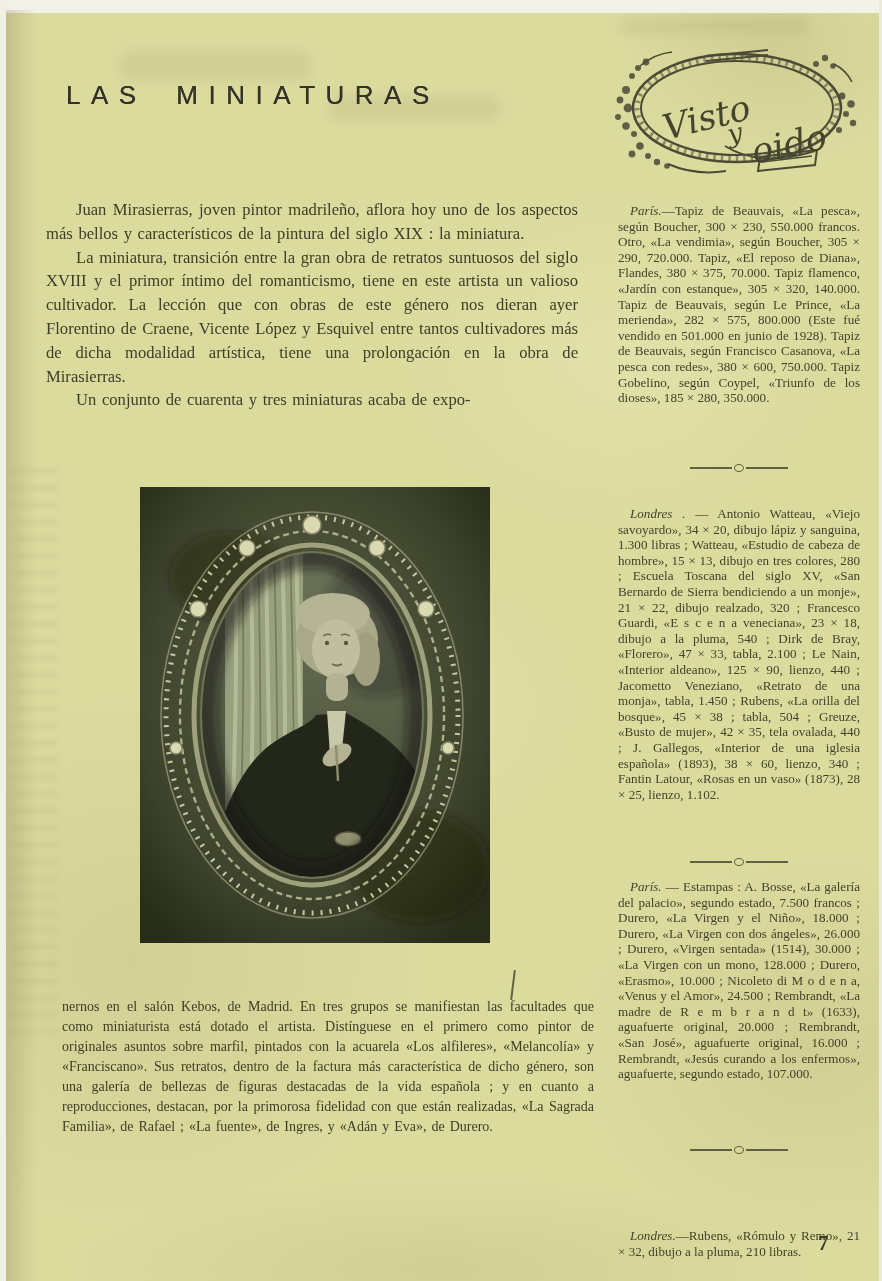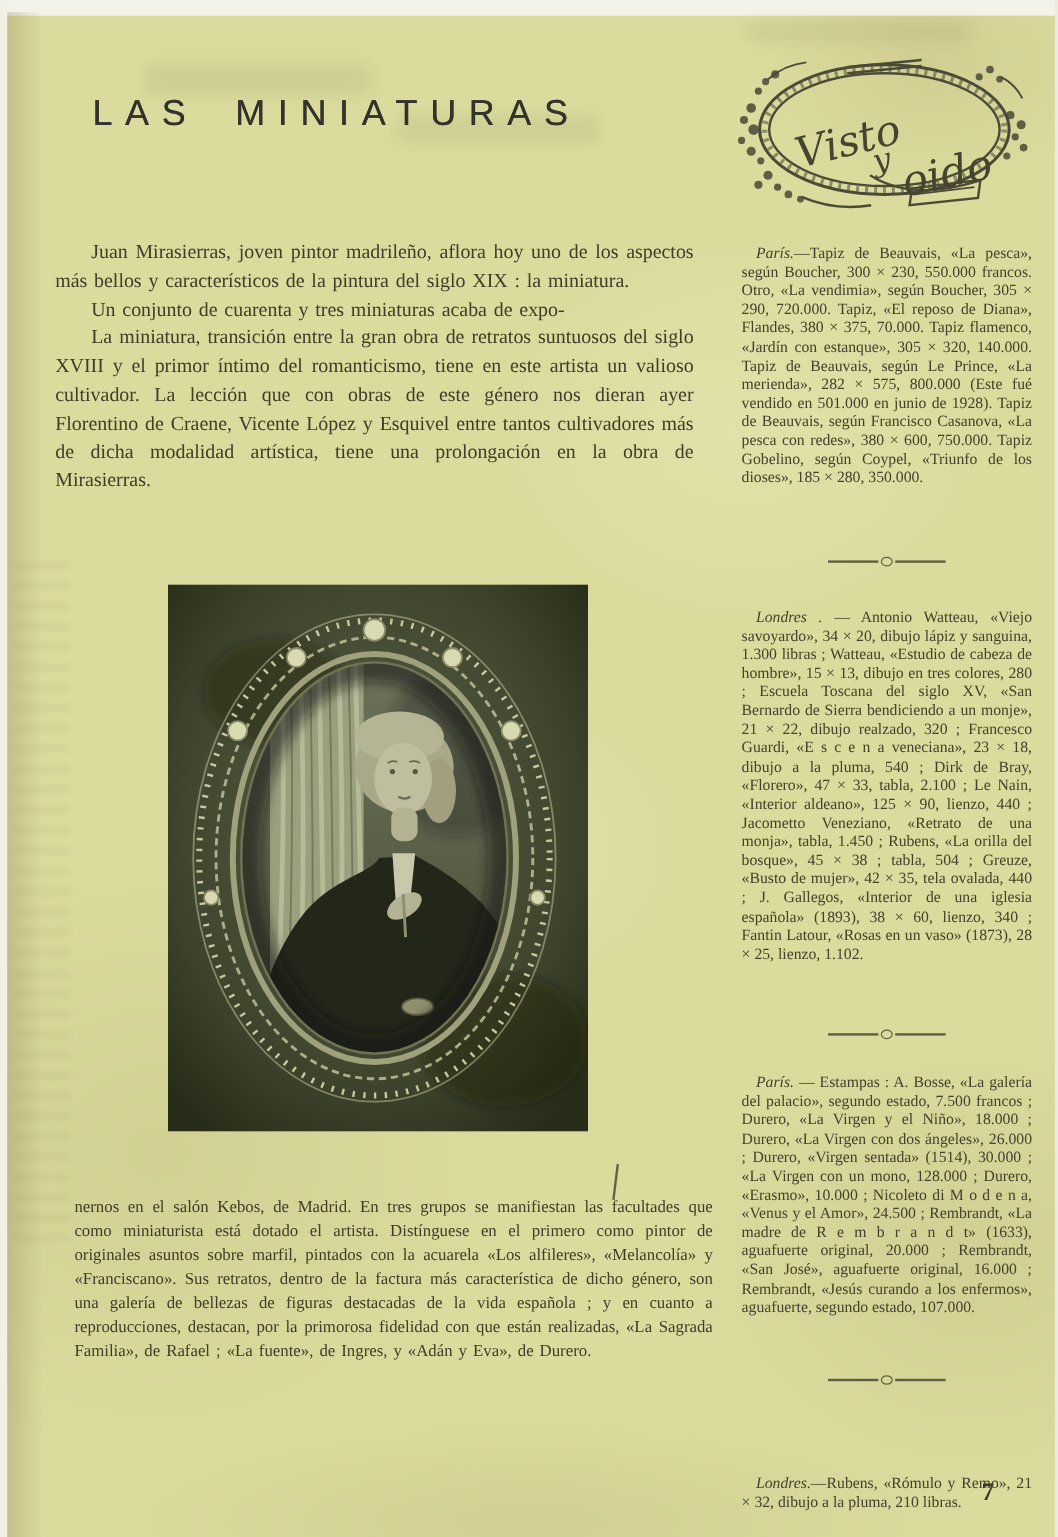--- a/index.html
+++ b/index.html
@@ -24,23 +24,23 @@
   .edge-left{position:absolute;top:0;left:0;bottom:0;width:6px;background:#f1f0e5;}
   .edge-right{position:absolute;top:0;right:0;bottom:0;width:3px;background:#eceadd;}
   .gutter-shadow{position:absolute;left:6px;top:10px;bottom:0;width:30px;
     background:linear-gradient(to right, rgba(90,85,50,.20), rgba(90,85,50,0));}
 
   .ghost{position:absolute;background:rgba(100,95,58,.10);filter:blur(6px);border-radius:10px;}
   .ghost-lines{position:absolute;left:12px;top:468px;width:46px;height:566px;opacity:.5;filter:blur(2px);
     background:repeating-linear-gradient(to bottom, rgba(115,110,70,.14) 0 6px, rgba(115,110,70,0) 6px 17px);}
 
   .title{
-    position:absolute;left:77px;top:50px;
+    position:absolute;left:66px;top:50px;
     font-family:"Liberation Sans", sans-serif;
-    font-size:30px;line-height:60px;font-weight:500;
+    font-size:26px;line-height:60px;font-weight:500;
     letter-spacing:10.5px;word-spacing:12px;
     color:#34332b;white-space:nowrap;
     text-shadow:0 0 .4px #34332b;
     margin-top:15px;
   }
   .title span{display:block;}
 
   .badge{position:absolute;left:610px;top:38px;width:252px;height:142px;}
 
   .intro{
@@ -63,21 +63,21 @@
 
   .news{
     position:absolute;left:618px;top:200px;width:242px;height:1050px;
     font-size:13.1px;line-height:15.6px;text-align:justify;
     color:#45412c;hyphens:auto;
   }
   .news p{position:absolute;left:0;width:242px;margin:0;text-indent:12px;overflow:hidden;}
   .news .lead{font-style:italic;}
   .np0{top:3px;height:262px;}
   .np1{top:306px;height:368px;}
-  .np2{top:694px;height:262px;}
+  .np2{top:679px;height:262px;}
   .np3{top:1028px;height:64px;}
 
   .divider{position:absolute;left:72px;width:98px;height:8px;display:flex;align-items:center;opacity:.85;}
   .divider .dl{flex:1;height:2px;background:#4e4a33;}
   .divider .do{width:8px;height:6px;border:1.6px solid #4e4a33;border-radius:50%;margin:0 2px;background:transparent;}
   .dv0{top:264px;}
   .dv1{top:658px;}
   .dv2{top:946px;}
 
   .pagenum{
@@ -143,22 +143,22 @@
     </g>
     <g fill="#45442e" font-family="DejaVu Serif, serif" font-style="italic">
       <text x="52" y="92" font-size="35" transform="rotate(-14 95 80)">Visto</text>
       <text x="118" y="104" font-size="26" transform="rotate(-12 125 98)">y</text>
       <text x="142" y="119" font-size="35" transform="rotate(-12 175 110)">oido</text>
     </g>
   </svg>
 
   <section class="intro">
     <p>Juan Mirasierras, joven pintor madrileño, aflora hoy uno de los aspectos más bellos y característicos de la pintura del siglo XIX : la miniatura.</p>
+    <p>La miniatura, transición entre la gran obra de retratos suntuosos del siglo XVIII y el primor íntimo del romanticismo, tiene en este artista un valioso cultivador. La lección que con obras de este género nos dieran ayer Florentino de Craene, Vicente López y Esquivel entre tantos cultivadores más de dicha modalidad artística, tiene una prolongación en la obra de Mirasierras.</p>
     <p>Un conjunto de cuarenta y tres miniaturas acaba de expo-</p>
-    <p>La miniatura, transición entre la gran obra de retratos suntuosos del siglo XVIII y el primor íntimo del romanticismo, tiene en este artista un valioso cultivador. La lección que con obras de este género nos dieran ayer Florentino de Craene, Vicente López y Esquivel entre tantos cultivadores más de dicha modalidad artística, tiene una prolongación en la obra de Mirasierras.</p>
   </section>
 
   <svg class="photo" viewBox="0 0 350 456">
     <defs>
       <radialGradient id="pg" cx="49%" cy="44%" r="68%">
         <stop offset="0" stop-color="#5c6148"></stop>
         <stop offset=".65" stop-color="#41472f"></stop>
         <stop offset="1" stop-color="#282d19"></stop>
       </radialGradient>
       <linearGradient id="sceneg" x1="0" y1="0" x2="0" y2="1">

